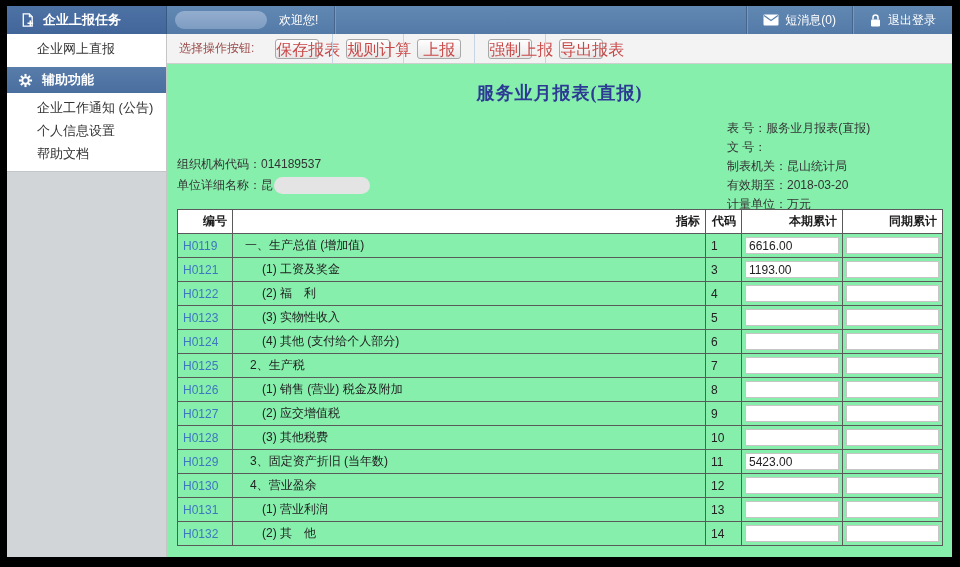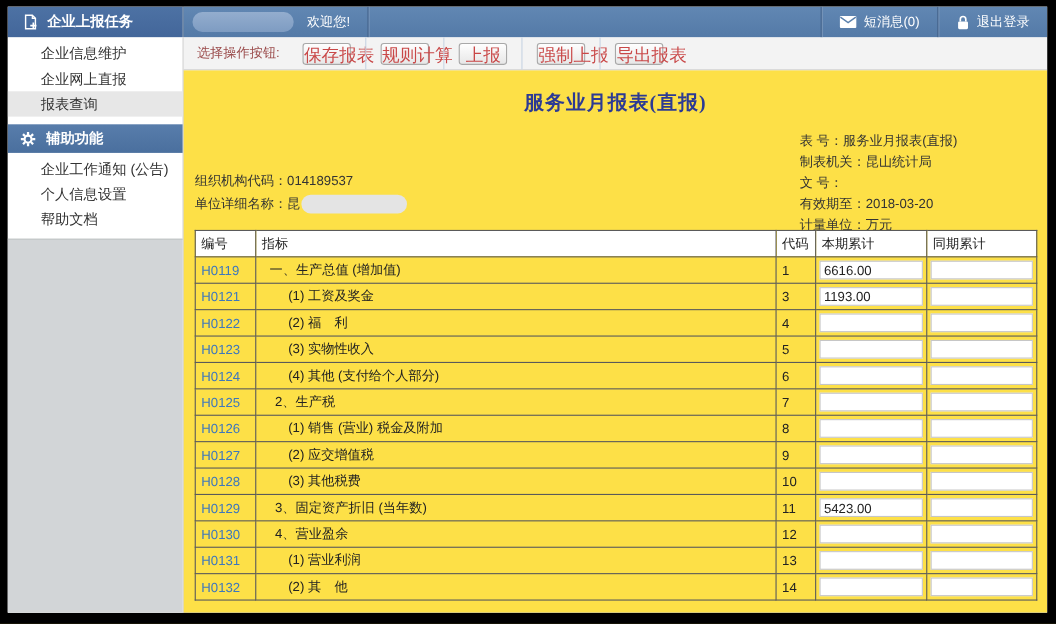--- a/index.html
+++ b/index.html
@@ -43,37 +43,37 @@
   .toolbar { height:30px; flex-shrink:0; background:#f3f3f3; border-bottom:1px solid #cfcfcf;
     display:flex; align-items:center; padding-left:12px; font-size:12px; }
   .toolbar-label { color:#9a4a4a; margin-right:8px; white-space:nowrap; }
   .tb-btn { width:44px; height:20px; font-size:16px; color:#c94848;
     background:linear-gradient(#fefefe,#e7e7e7); border:1px solid #a8a8a8;
     border-radius:3px; margin:0 13px; cursor:pointer; white-space:nowrap;
     font-family:inherit; }
   .tool-sep { width:1px; align-self:stretch; background:#c7d4e3; }
 
   
-  .content { flex:1; position:relative; background:#fde047; overflow:hidden; }
+  .content { flex:1; position:relative; background:#86efac; overflow:hidden; }
   .page-title { position:absolute; top:17px; left:0; right:0; text-align:center;
     font-family:"Liberation Serif","DejaVu Serif",serif; font-size:18px; font-weight:bold;
     color:#2c3a94; letter-spacing:1px; }
   .info-right { position:absolute; left:560px; top:55px; font-size:12px; color:#333;
     line-height:19px; white-space:nowrap; }
   .info-left { position:absolute; left:10px; top:90px; font-size:12px; color:#333;
     line-height:21px; white-space:nowrap; }
   .redact-name { display:inline-block; width:96px; height:17px; background:#e4e4e4;
     border-radius:9px; vertical-align:middle; margin-left:1px; }
 
   
   table.report { position:absolute; left:10px; top:145px; width:765px;
     border-collapse:collapse; table-layout:fixed; font-size:12px; color:#222; }
   .report th, .report td { border:1px solid #5a5a5a; height:24px; padding:0 5px;
     overflow:hidden; white-space:nowrap; }
-  .report th { text-align:left; font-weight:normal; color:#1a1a1a; background:#fff; }
+  .report th { text-align:right; font-weight:bold; color:#1a1a1a; background:#fff; }
   .report a { color:#3d77bd; text-decoration:none; cursor:pointer; }
   td.label-cell.ind0 { padding-left:12px; }
   td.label-cell.ind1 { padding-left:17px; }
   td.label-cell.ind2 { padding-left:29px; }
   td.value-cell { padding:0 3px; }
   .cell-input { width:100%; height:17px; border:1px solid #c6c6c6; background:#fff;
     font-size:12px; color:#222; padding:0 3px; font-family:inherit; display:block; }
 </style>
 </head>
 <body>
@@ -115,23 +115,21 @@
           </svg>
         </span>
         <span>退出登录</span>
       </span>
     </div>
   </div>
 
   <div class="body">
 
     <div class="sidebar">
-      <div class="side-item">企业信息维护</div>
       <div class="side-item">企业网上直报</div>
-      <div class="side-item selected">报表查询</div>
 
       <div class="side-header">
         <span style="display:flex;">
           <svg width="15" height="15" viewBox="0 0 16 16">
             <g stroke="#fff" stroke-width="2.2">
               <line x1="8" y1="1" x2="8" y2="4"></line>
                 <line x1="8" y1="12" x2="8" y2="15"></line>
               <line x1="1" y1="8" x2="4" y2="8"></line>
                 <line x1="12" y1="8" x2="15" y2="8"></line>
               <line x1="3.1" y1="3.1" x2="5.2" y2="5.2"></line>
@@ -173,22 +171,22 @@
           <div>
             <span>组织机构代码：</span><span>014189537</span>
           </div>
           <div>
             <span>单位详细名称：</span><span>昆</span><span class="redact-name"></span>
           </div>
         </div>
 
         <div class="info-right">
           <div><span>表 号：</span><span>服务业月报表(直报)</span></div>
+          <div><span>文 号：</span><span></span></div>
           <div><span>制表机关：</span><span>昆山统计局</span></div>
-          <div><span>文 号：</span><span></span></div>
           <div><span>有效期至：</span><span>2018-03-20</span></div>
           <div><span>计量单位：</span><span>万元</span></div>
         </div>
 
         <table class="report">
           <colgroup>
             <col style="width:55px">
               <col style="width:473px">
               <col style="width:36px">
             <col style="width:101px">

